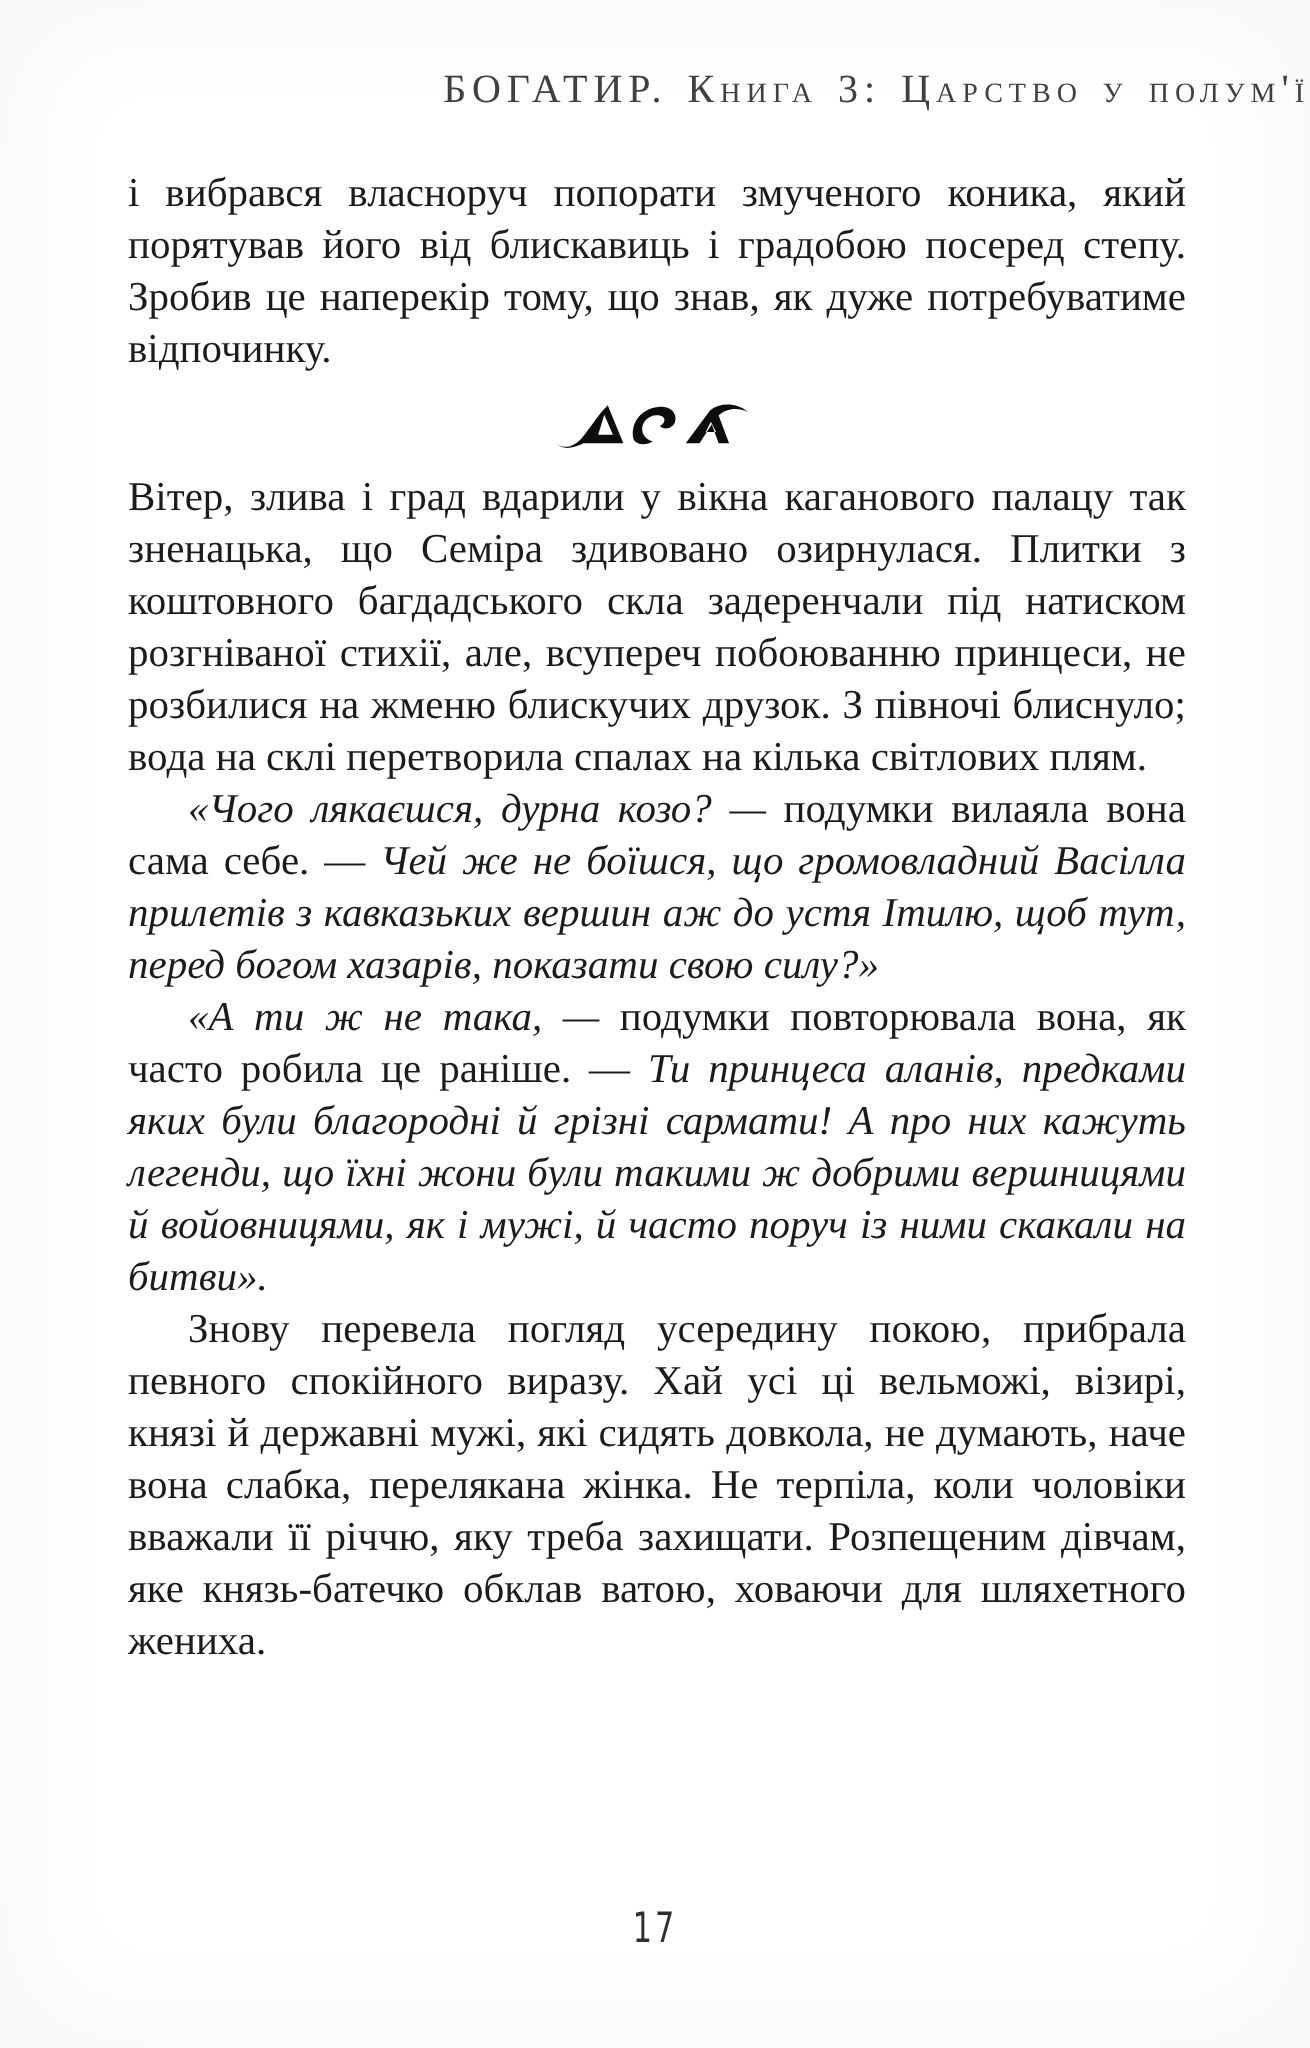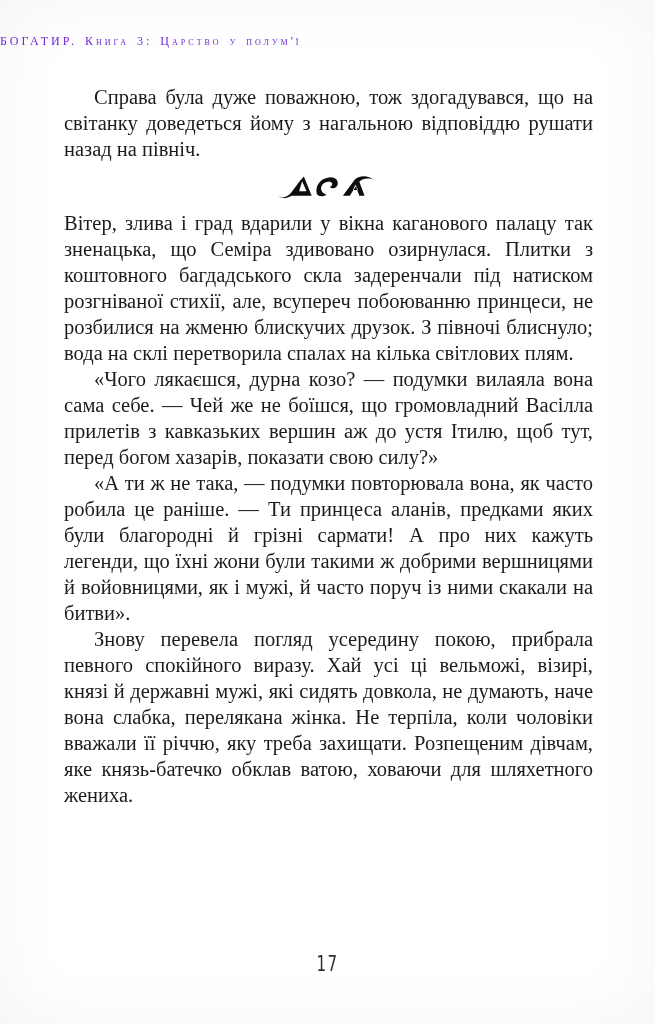--- a/index.html
+++ b/index.html
@@ -15,44 +15,45 @@
     background: #ffffff;
     overflow: hidden;
     box-shadow: inset 0 0 70px rgba(0,0,0,0.045);
     font-family: "Liberation Serif", "DejaVu Serif", serif;
   }
   .running-header {
     position: absolute;
     top: 34px;
     left: 0;
     width: 100%;
-    text-align: left;
-    font-size: 12px;
+    text-align: right;
+    font-size: 20px;
     font-variant-caps: small-caps;
     letter-spacing: 3px;
     word-spacing: 2px;
-    color: #6d28d9;
+    color: #404040;
   }
   .body-text {
     position: absolute;
     top: 84px;
     left: 64px;
     width: 529px;
     font-size: 20.5px;
     line-height: 26px;
     color: #1b1b1b;
     text-align: justify;
   }
   .para {
     margin: 0;
   }
   .para.indent {
     text-indent: 30px;
   }
   .it {
+    font-style: italic;
     margin-top: 44px;
   }
   .ornament-row {
     text-align: center;
     margin: 11px 0 9px 0;
     line-height: 0;
   }
   .ornament-row svg {
     display: inline-block;
     vertical-align: middle;
@@ -73,21 +74,21 @@
 </head>
 <body>
 
 <div class="page">
 
   <div class="running-header">БОГАТИР. Книга 3: Царство у полум'ї</div>
 
   <div class="body-text">
 
     <div id="section-0">
-        <p class="para indent"><span>Справа була дуже поважною, тож здогадувався, що на світанку доведеться йому з нагальною відповіддю рушати назад на північ.</span></p>
+        <p class="para"><span>і вибрався власноруч попорати змученого коника, який порятував його від блискавиць і градобою посеред степу. Зробив це наперекір тому, що знав, як дуже потребуватиме відпочинку.</span></p>
       </div>
 
     <div class="ornament-row">
       <span>
         <svg width="104" height="28" viewBox="0 0 120 32" aria-hidden="true">
           <g fill="#0d0d0d">
             <path fill-rule="evenodd" d="M1 26 C5 29.5 11 28.5 16 23 C21 17 25 10 31 4 L40 26 L17 26 C11 29 5 30 1 26 Z M25.5 21 L34 21 L29 9.5 Z"></path>
             <path d="M46 24 C43.5 15 50 6 60 5 C66.5 4.2 71 8 70 13 C69.2 17 64 19 61 16 C64 15 65.2 11 61 10 C55 8.8 50 14 51 19 C51.5 22 54 24 57 24.8 C54 27 48 27.5 46 24 Z"></path>
             <path fill-rule="evenodd" d="M76 26 L90 7 C96 2 106 2.6 112 8 C106 5 99 6 95 10 L101 26 L95 26 L91 15 L84 26 Z M87.5 19.5 L90.5 13.5 L93.5 19.5 Z"></path>
           </g>

